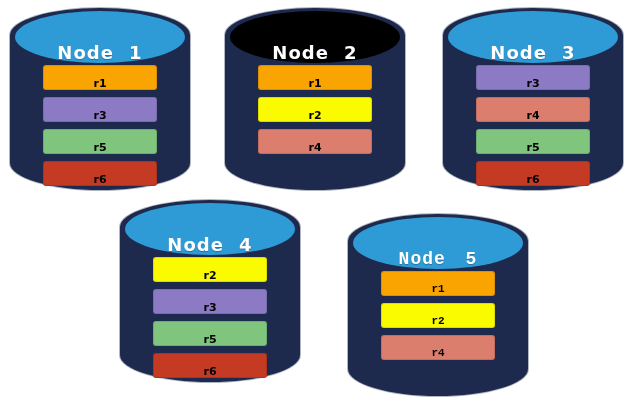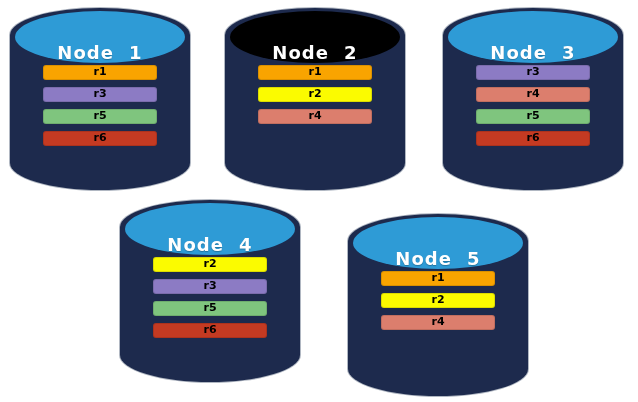--- a/index.html
+++ b/index.html
@@ -18,21 +18,21 @@
   .node {
     position: absolute;
     width: 180px;
     height: 182px;
   }
   
   .pos-0 { left: 10px;  top: 8px;   }
   .pos-1 { left: 225px; top: 8px;   }
   .pos-2 { left: 443px; top: 8px;   }
   .pos-3 { left: 120px; top: 200px; }
-  .pos-4 { left: 348px; top: 214px; }
+  .pos-4 { left: 348px; top: 214px; font-family: Liberation Mono, monospace; }
 
   .cyl-body {
     position: absolute;
     left: 0; top: 0; right: 0; bottom: 0;
     background: #1d2a4d;
     border-radius: 50% / 27px;
     box-shadow: 0 0 0 1px rgba(80, 95, 120, 0.45);
   }
   .cyl-top {
     position: absolute;
@@ -56,26 +56,26 @@
   .bars {
     position: absolute;
     left: 33px;
     top: 57px;
     width: 114px;
     display: flex;
     flex-direction: column;
     gap: 7px;
   }
   .bar {
-    height: 15px;
+    height: 25px;
     border-radius: 3px;
     border: 1px solid rgba(0,0,0,0.12);
     box-sizing: border-box;
     display: flex;
-    align-items: flex-start;
+    align-items: flex-end;
     justify-content: center;
   }
   .bar span {
     color: #000000;
     font-weight: bold;
     font-size: 11px;
     line-height: 1;
     user-select: none;
   }
 </style>

